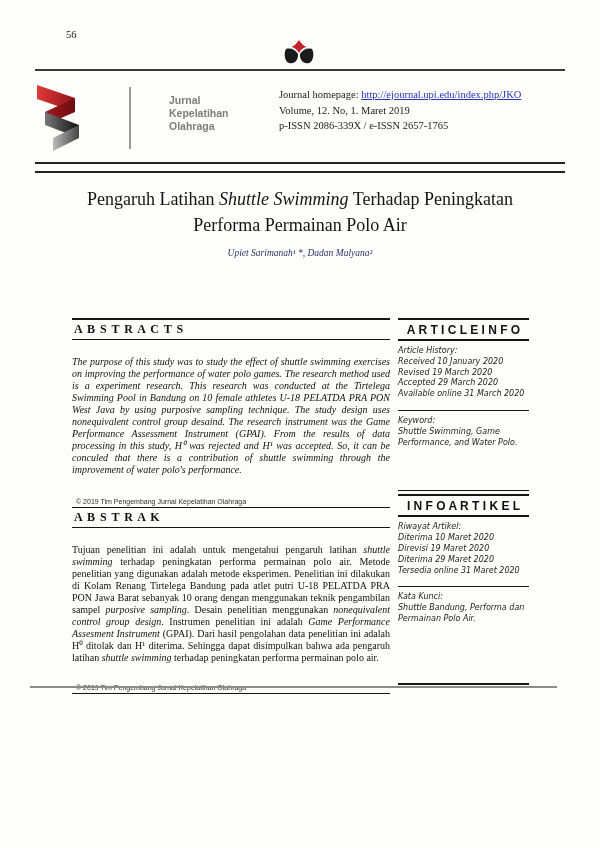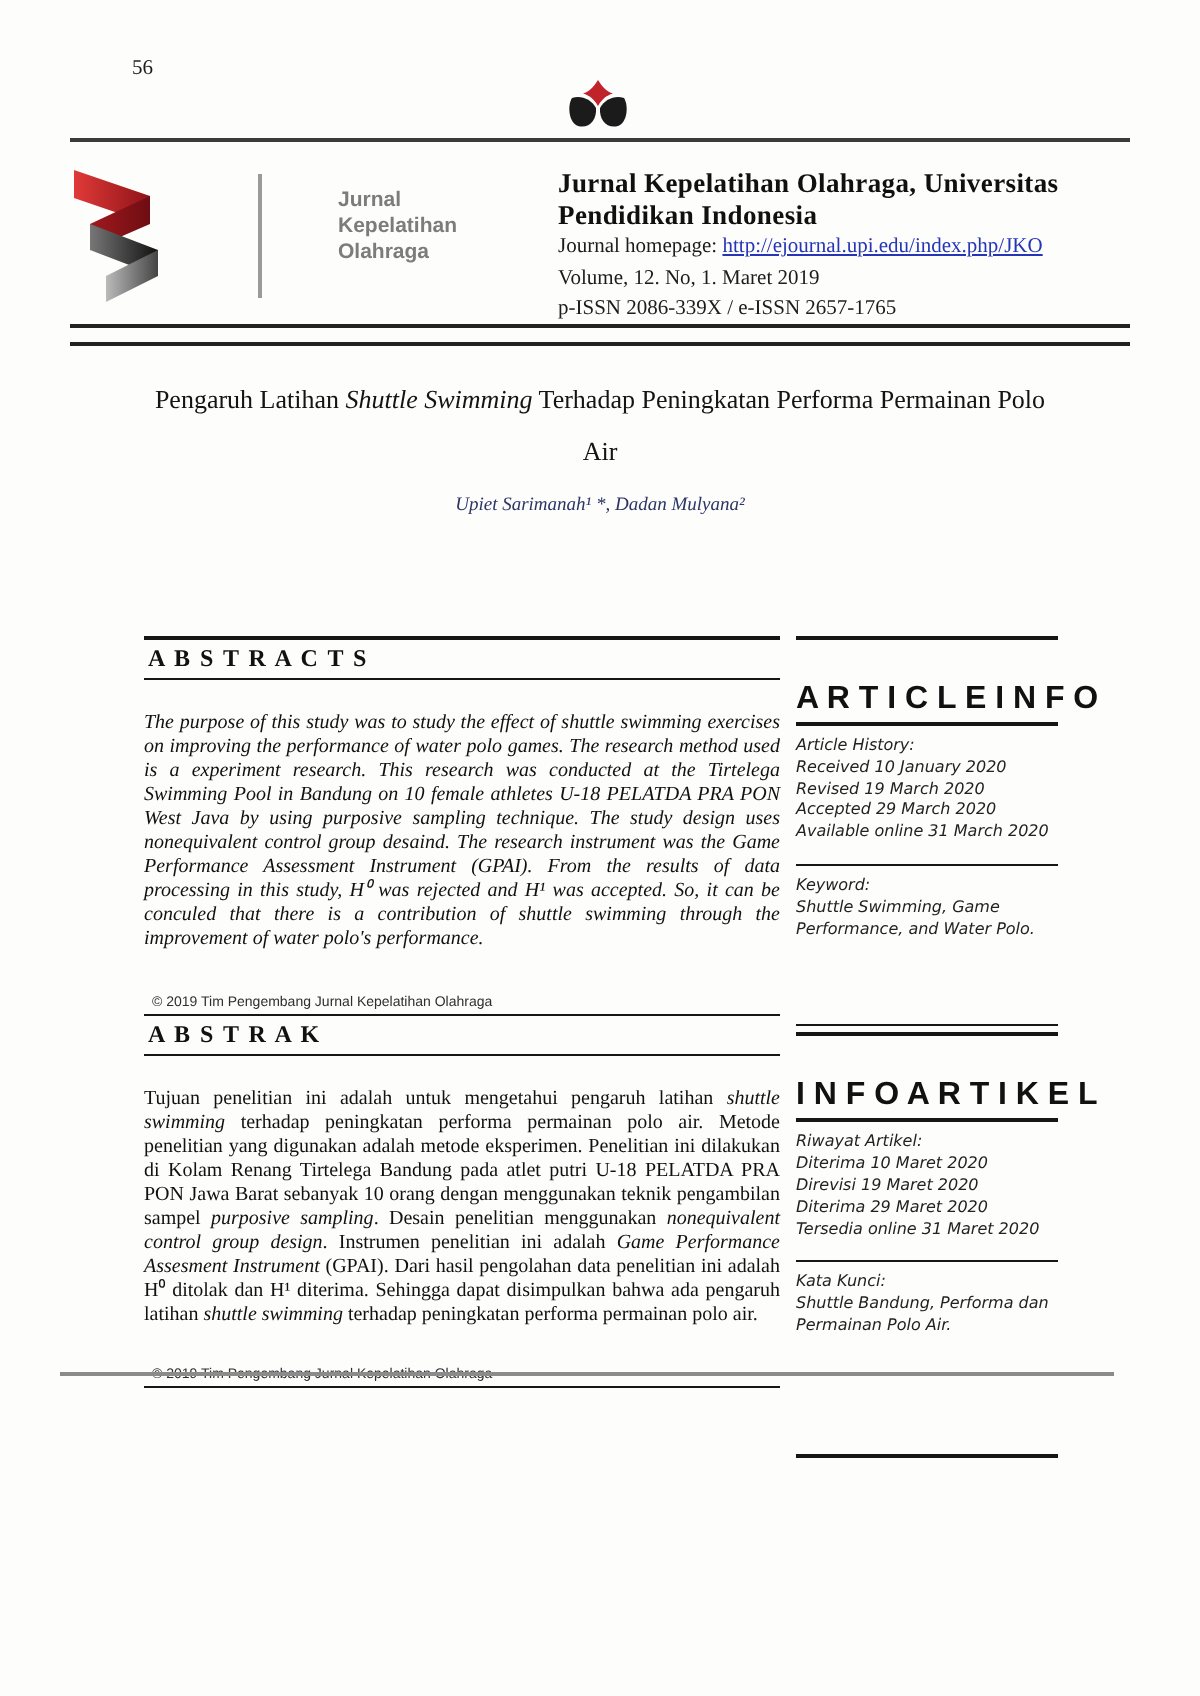--- a/index.html
+++ b/index.html
@@ -25,21 +25,21 @@
   .jtexts{margin-left:6px;padding-top:1px;}
   .jtitle{font-weight:700;font-size:13.5px;color:#101010;letter-spacing:.2px;}
   .jline{font-size:10.5px;line-height:14.5px;margin-top:1px;}
   .jline:first-of-type{margin-top:4px;}
   a.link{color:var(--link,#2535b5);text-decoration:underline;cursor:pointer;}
   .dblrule{left:35px;top:162px;width:530px;height:7px;
     border-top:2.5px solid #222;border-bottom:2.5px solid #222;}
 
   
   .atitle{left:70px;top:187px;width:460px;text-align:center;
-    font-size:13px;line-height:25.5px;color:#141414;}
+    font-size:18px;line-height:25.5px;color:#141414;}
   .authors{left:0;top:248px;width:600px;text-align:center;
     font-size:9.5px;font-style:italic;color:var(--navy,#2c3566);}
   .affil{left:108px;top:273px;width:384px;text-align:center;
     font-size:8.7px;line-height:11.5px;color:var(--navy,#2c3566);}
   .corresp{left:0;top:297px;width:600px;text-align:center;
     font-size:8.7px;color:var(--navy,#2c3566);}
   a.email{color:var(--email,#4747c9);text-decoration:none;cursor:pointer;}
 
   
   .colL{left:72px;top:318px;width:318px;}
@@ -48,22 +48,22 @@
   .rule-thin{height:0;border-top:1.5px solid #161616;}
   .sechead{font-weight:700;font-size:12px;letter-spacing:1px;
     padding:2px 0 2px 2px;color:#111;}
   .para{font-size:10px;line-height:12px;text-align:justify;margin-top:16px;color:#111;}
   .para.en{font-style:italic;}
   .copyr{font-family:"Liberation Sans",sans-serif;font-size:7px;color:#2e2e2e;
     margin:20px 0 2px 4px;}
   .copyr.first{margin-top:22px;}
 
   
-  .infohead{font-family:"Liberation Sans",sans-serif;font-weight:700;font-size:16px;
-    text-align:center;padding:21px 0 2px 0;color:#111;white-space:nowrap;}
+  .infohead{font-family:"Liberation Sans",sans-serif;font-weight:700;font-size:12px;
+    text-align:center;padding:3px 0 2px 0;color:#111;white-space:nowrap;}
   .infoblock{font-family:"DejaVu Sans",sans-serif;font-style:italic;
     font-size:8px;line-height:10.8px;color:#222;margin-top:5px;}
   .infoblock .nowrap{white-space:nowrap;}
   .rule-mid{height:0;border-top:1.5px solid #161616;margin-top:10px;}
   .gap-to-id{margin-top:42px;}
   .dbl-top{height:0;border-top:1.5px solid #161616;}
   .dbl-bot{height:0;border-top:2.5px solid #161616;margin-top:3px;}
   .colR .bottomrule{margin-top:58px;border-top:2px solid #161616;}
 
   .pagebottom{left:30px;top:686px;width:527px;height:2px;background:#8b8b8b;}
@@ -112,21 +112,20 @@
         <polygon points="44,40 18,53 18,66 44,53" fill="url(#gg2)"></polygon>
       </svg>
     </div>
     <div class="vline"></div>
     <div class="logowords">
       <div>Jurnal</div>
       <div>Kepelatihan</div>
       <div>Olahraga</div>
     </div>
     <div class="jtexts">
-      <div class="jtitle">Jurnal Kepelatihan Olahraga, Universitas Pendidikan Indonesia</div>
       <div class="jline"><span>Journal homepage: </span><a class="link">http://ejournal.upi.edu/index.php/JKO</a></div>
       <div class="jline">Volume, 12. No, 1. Maret 2019</div>
       <div class="jline">p-ISSN 2086-339X / e-ISSN 2657-1765</div>
     </div>
   </div>
 
   <div class="abs dblrule"></div>
 
   <div class="abs atitle"><span>Pengaruh Latihan </span><span class="seg-i">Shuttle Swimming</span><span> Terhadap Peningkatan Performa Permainan Polo Air</span></div>
 

